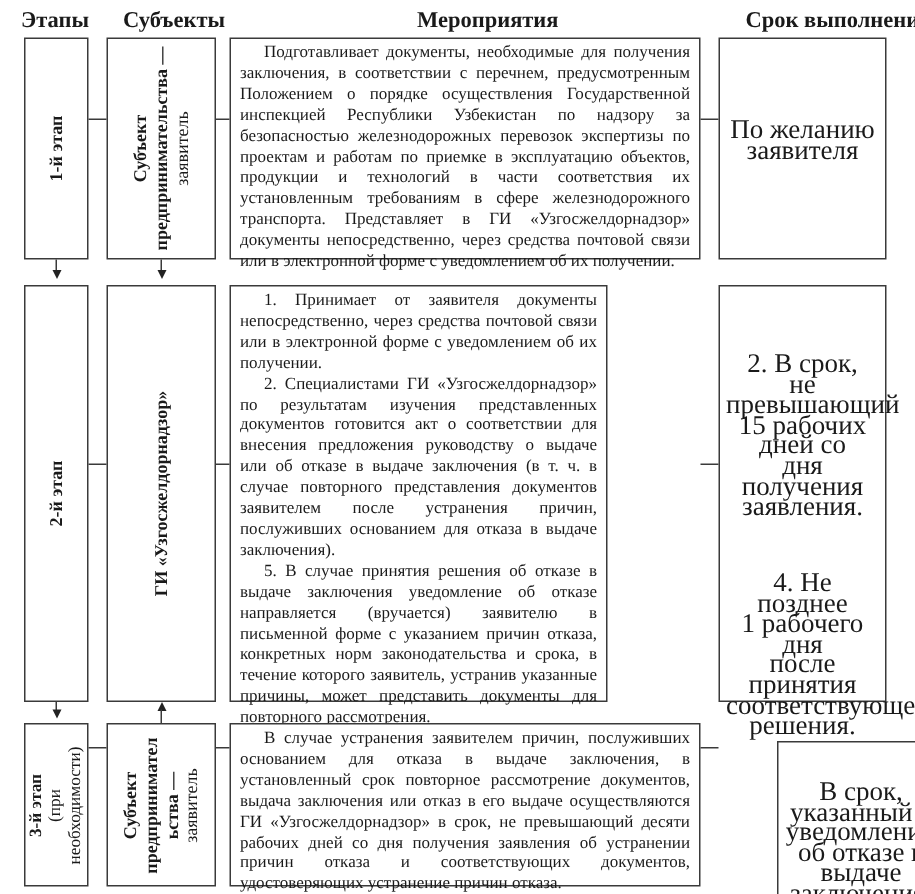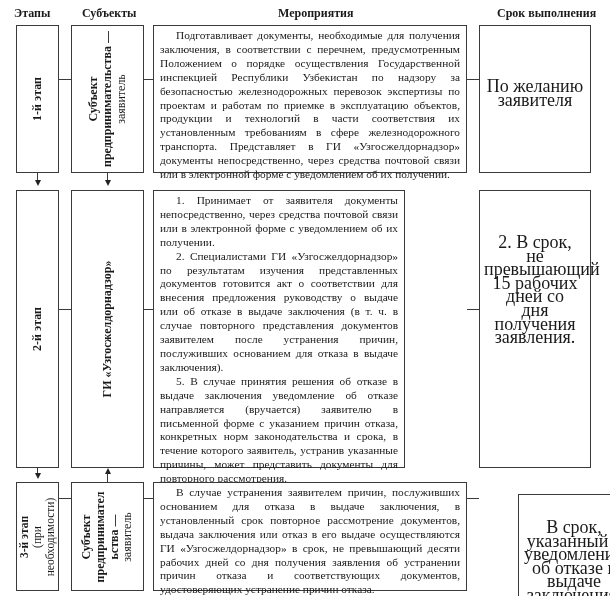--- a/index.html
+++ b/index.html
@@ -1,18 +1,18 @@
 <!DOCTYPE html>
 <html><head>
 <meta charset="utf-8">
 <style>
   html, body { margin: 0; padding: 0; background: #ffffff; }
   body { width: 610px; height: 596px; position: relative; overflow: hidden;
          font-family: "Liberation Serif", "DejaVu Serif", serif; color: #1a1a1a; }
-  .hdr { position: absolute; top: 6px; font-weight: bold; font-size: 12px; white-space: nowrap; }
+  .hdr { position: absolute; top: 6px; font-weight: bold; font-size: 15px; white-space: nowrap; }
   .box { position: absolute; border: 1.3px solid #3a3a3a; box-sizing: border-box; background: #fff; }
   .act { border-width: 1.6px; }
   .vert { position: absolute; left: 50%; top: 50%; transform: translate(-50%, -50%) rotate(-90deg);
           text-align: center; white-space: nowrap; line-height: 1.15; }
   .stage-t { font-weight: bold; font-size: 12px; }
   .subj-t { font-size: 12px; }
   .subj-t b { display: block; font-weight: bold; }
   .act-text { font-size: 11.35px; line-height: 13.9px; text-align: justify; padding: 3px 6px 0 6px; }
   .act-text p { margin: 0; text-indent: 16px; }
   .dl { font-size: 18px; line-height: 13.6px; text-align: center; position: absolute; left: 4px; right: 4px; }
@@ -78,20 +78,27 @@
   </div>
 </div>
 <div class="box" style="left:479px; top:190px; width:112px; height:278px;">
   <div class="dl" style="top:45px;">
     <div>2. В срок,</div>
     <div>не превышающий</div>
     <div>15 рабочих дней со</div>
     <div>дня получения</div>
     <div>заявления.</div>
   </div>
+  <div class="dl" style="top:191px;">
+    <div>4. Не позднее</div>
+    <div>1 рабочего дня</div>
+    <div>после принятия</div>
+    <div>соответствующего</div>
+    <div>решения.</div>
+  </div>
 </div>
 
 <div class="hline" style="left:59px; top:309px; width:12px;"></div>
 <div class="hline" style="left:144px; top:309px; width:9px;"></div>
 <div class="hline" style="left:467px; top:309px; width:12px;"></div>
 
 <div class="vline" style="left:37px; top:468px; height:6px;"></div>
 <div class="ah-down" style="left:34.5px; top:473px;"></div>
 <div class="ah-up" style="left:104.5px; top:468px;"></div>
 <div class="vline" style="left:107px; top:473px; height:9px;"></div>

